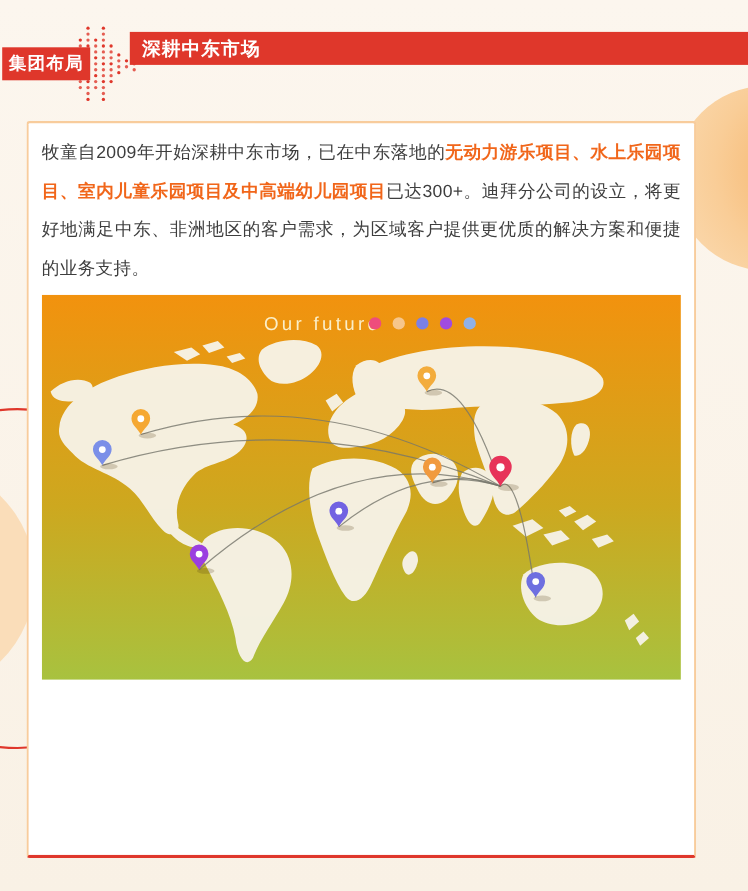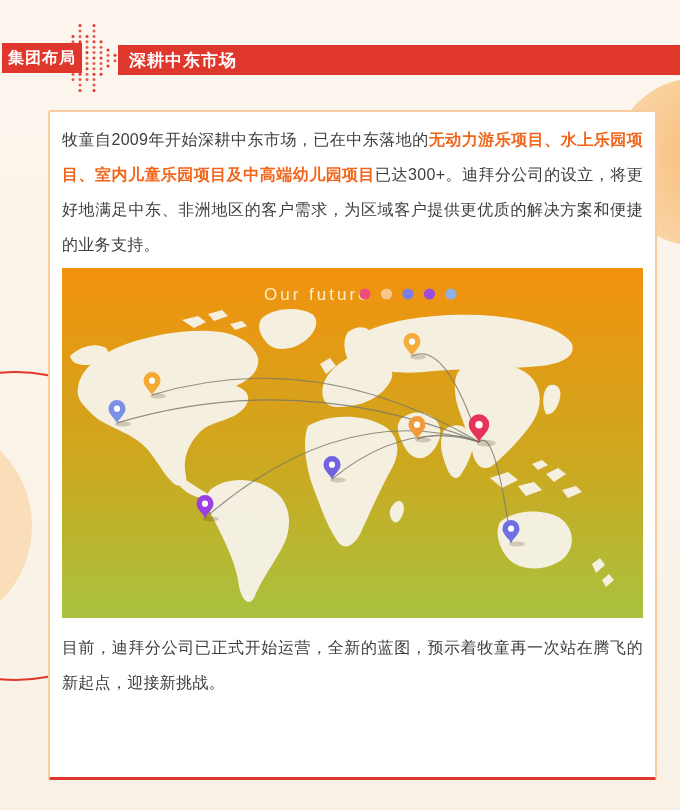--- a/index.html
+++ b/index.html
@@ -23,27 +23,27 @@
     background:#FADDB9;
   }
   
   .header-dots{position:absolute;left:56px;top:23px;width:70px;height:70px;z-index:1;}
   .tag-block{
     position:absolute;left:2px;top:43px;width:80px;height:30px;z-index:2;
     background:#DF372B;color:#FFFFFF;font-weight:bold;font-size:16px;
     display:flex;align-items:center;justify-content:center;letter-spacing:1px;
   }
   .banner-main{
-    position:absolute;left:118px;top:45px;width:562px;height:30px;z-index:2;
+    position:absolute;left:118px;top:29px;width:562px;height:30px;z-index:2;
     background:#DF372B;color:#FFFFFF;font-weight:bold;font-size:17px;
     display:flex;align-items:center;padding-left:11px;box-sizing:border-box;letter-spacing:1px;text-align:center;
   }
   
   .card{
-    position:absolute;left:48px;top:110px;width:609px;height:670px;z-index:2;
+    position:absolute;left:24px;top:110px;width:609px;height:670px;z-index:2;
     box-sizing:border-box;background:#FFFFFF;
     border:2px solid #F8CC9C;border-bottom:3px solid #DF372B;border-radius:3px;
     padding:4px 12px 0;overflow:hidden;
   }
   .para{
     margin:6px 0 0;font-size:16px;line-height:35px;color:#3E3E3E;
     text-align:justify;letter-spacing:0.3px;
   }
   .para.p3{margin-top:12px;}
   .hl{color:#F1661A;font-weight:bold;}
@@ -239,16 +239,15 @@
         <g id="title-dots">
             <circle cx="303" cy="26" r="5.6" fill="#EE4D7C"></circle>
             <circle cx="324.5" cy="26" r="5.6" fill="#F6C68C"></circle>
             <circle cx="346" cy="26" r="5.6" fill="#7B80E6"></circle>
             <circle cx="367.5" cy="26" r="5.6" fill="#A04BE0"></circle>
             <circle cx="389" cy="26" r="5.6" fill="#8FB1E8"></circle>
           </g>
       </svg>
     </div>
 
-    <p class="para p3">目前，迪拜分公司已正式开始运营，全新的蓝图，预示着牧童再一次站在腾飞的新起点，迎接新挑战。</p>
 
   </div>
 </div>
 
 </body></html>

